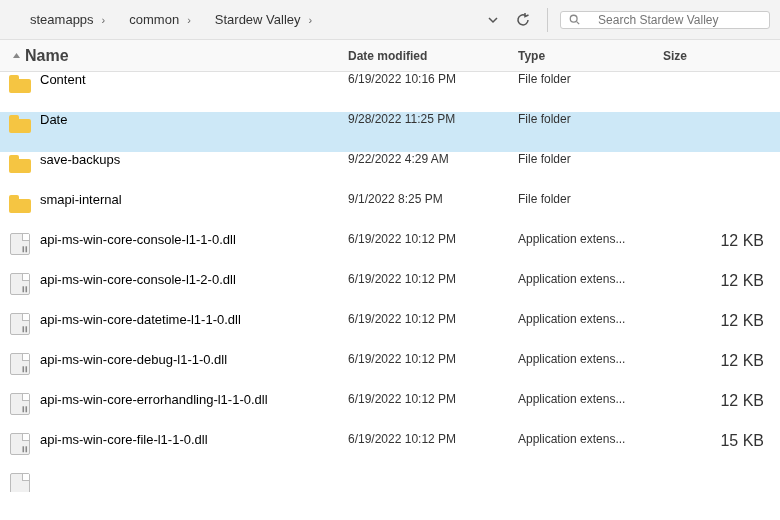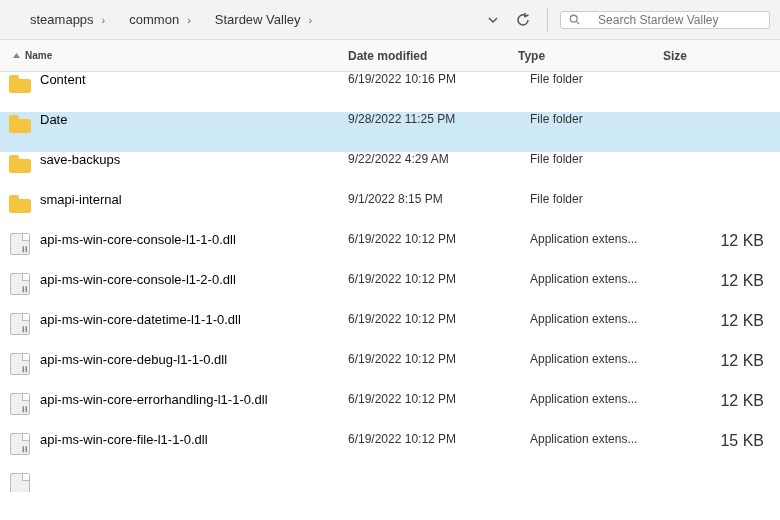--- a/index.html
+++ b/index.html
@@ -100,21 +100,21 @@
       height: 32px;
       border-bottom: 1px solid #e0e0e0;
       background: #f9f9f9;
       padding: 0 8px;
     }
     .col-name {
       flex: 0 0 340px;
       display: flex;
       align-items: center;
       gap: 4px;
-      font-size: 10px;
+      font-size: 16px;
       color: #444;
       font-weight: 600;
       cursor: pointer;
       padding-left: 4px;
     }
     .col-date { flex: 0 0 170px; font-size: 12px; color: #444; font-weight: 600; }
     .col-type { flex: 0 0 145px; font-size: 12px; color: #444; font-weight: 600; }
     .col-size { flex: 1; font-size: 12px; color: #444; font-weight: 600; }
 
     
@@ -214,21 +214,20 @@
       font-size: 12px;
       color: #333;
     }
     .file-cell-type {
       flex: 0 0 145px;
       font-size: 12px;
       color: #333;
       white-space: nowrap;
       overflow: hidden;
       text-overflow: ellipsis;
-      margin-left: 12px;
     }
     .file-cell-size {
       flex: 1;
       font-size: 16px;
       color: #333;
       text-align: right;
       padding-right: 8px;
     }
 
     
@@ -313,21 +312,21 @@
       <div class="file-cell-name">save-backups</div>
       <div class="file-cell-date">9/22/2022 4:29 AM</div>
       <div class="file-cell-type">File folder</div>
       <div class="file-cell-size"></div>
     </div>
     <div class="file-row">
       <div class="file-icon">
         <div class="folder-icon-shape"></div>
       </div>
       <div class="file-cell-name">smapi-internal</div>
-      <div class="file-cell-date">9/1/2022 8:15 PM</div>
+      <div class="file-cell-date">9/1/2022 8:25 PM</div>
       <div class="file-cell-type">File folder</div>
       <div class="file-cell-size"></div>
     </div>
     <div class="file-row">
       <div class="file-icon">
         <div class="dll-icon-shape">
           <div class="dll-icon-inner">▐▐</div>
         </div>
       </div>
       <div class="file-cell-name">api-ms-win-core-console-l1-1-0.dll</div>

